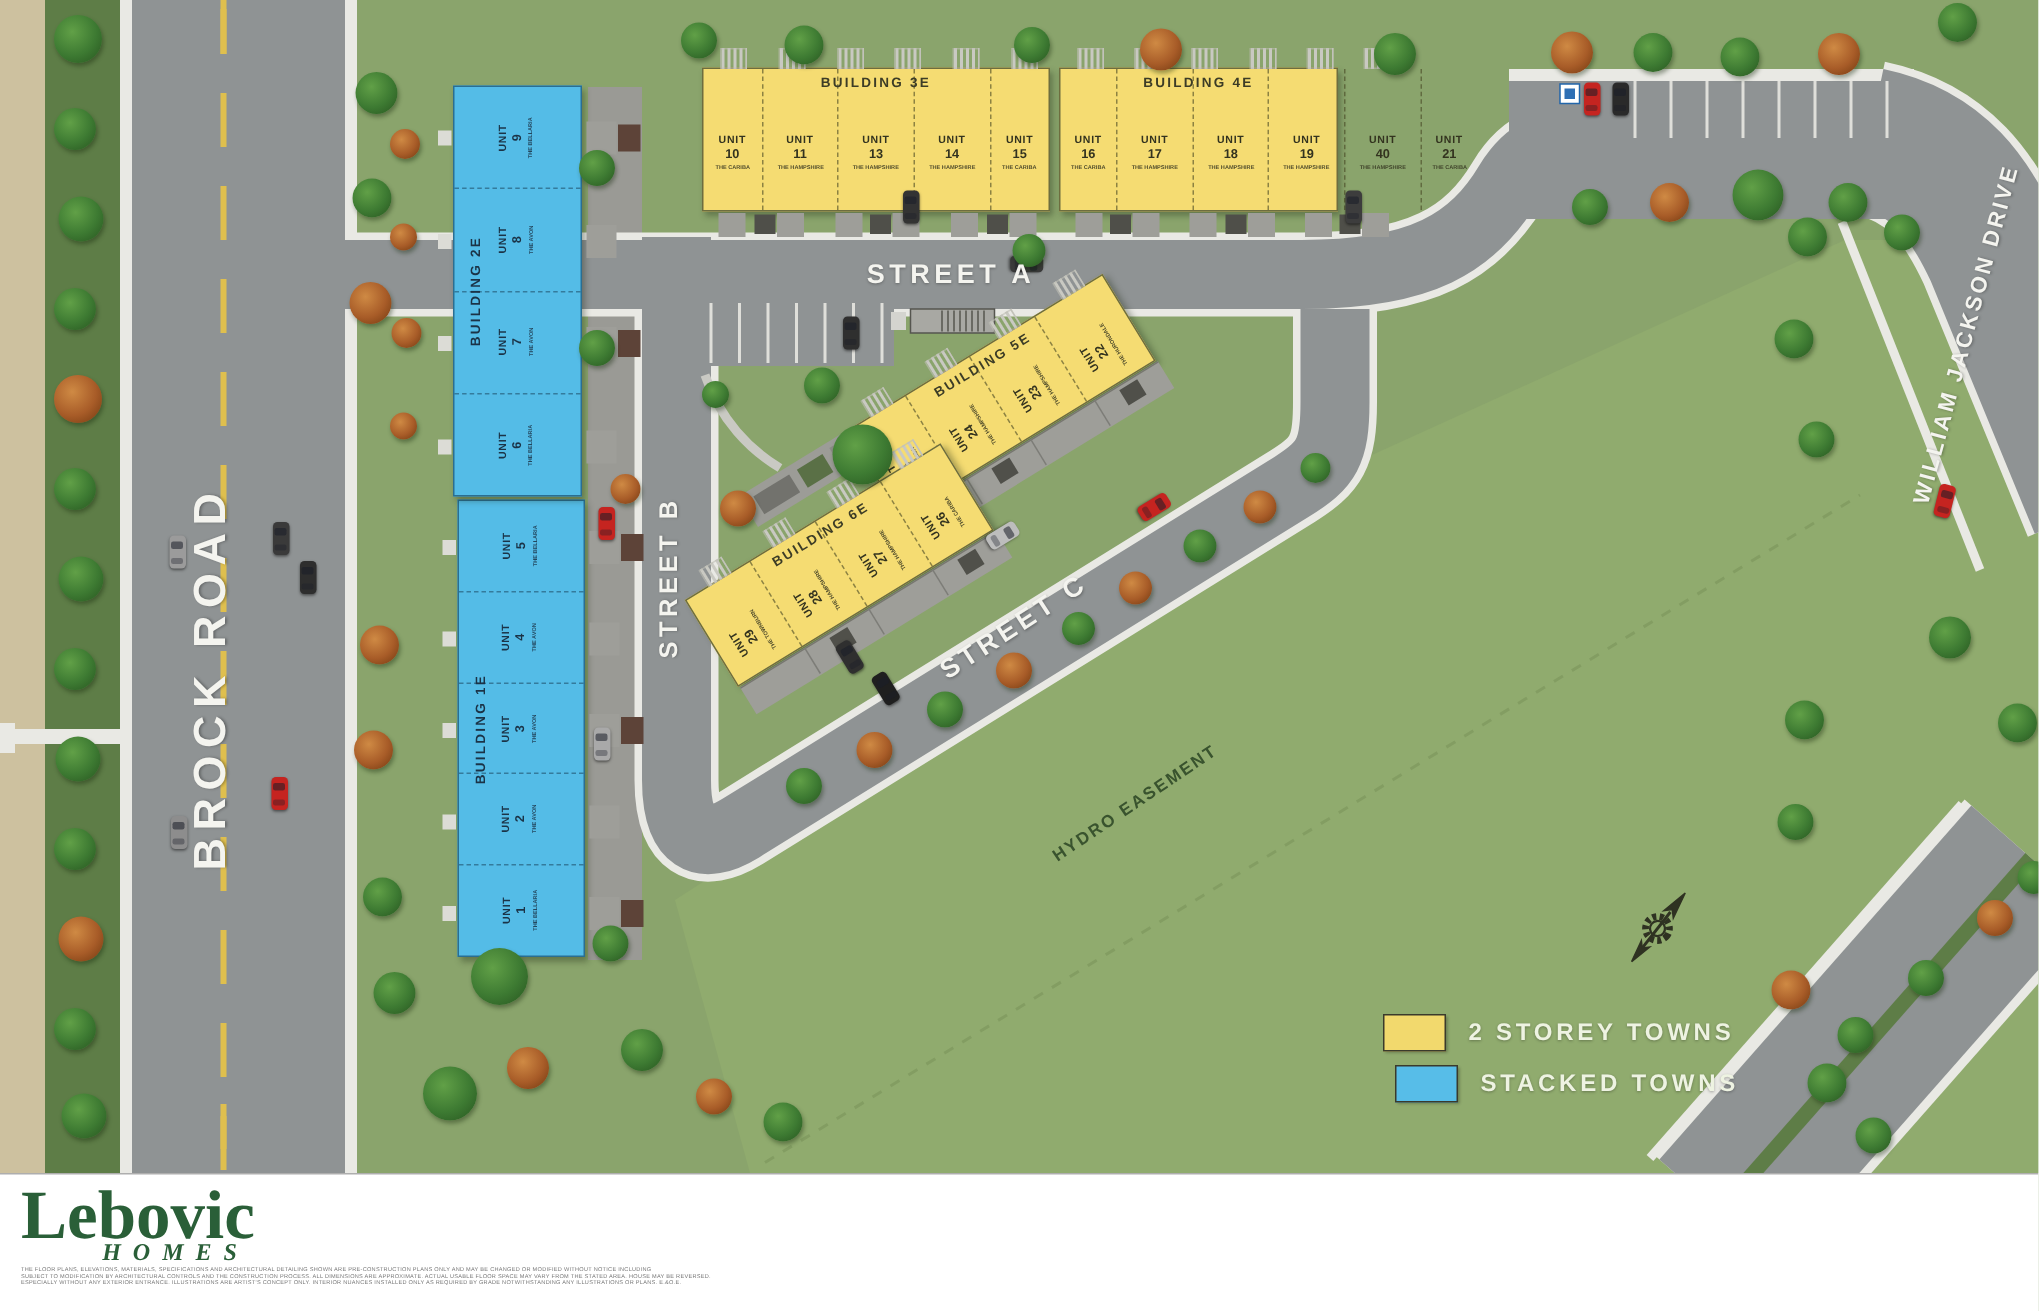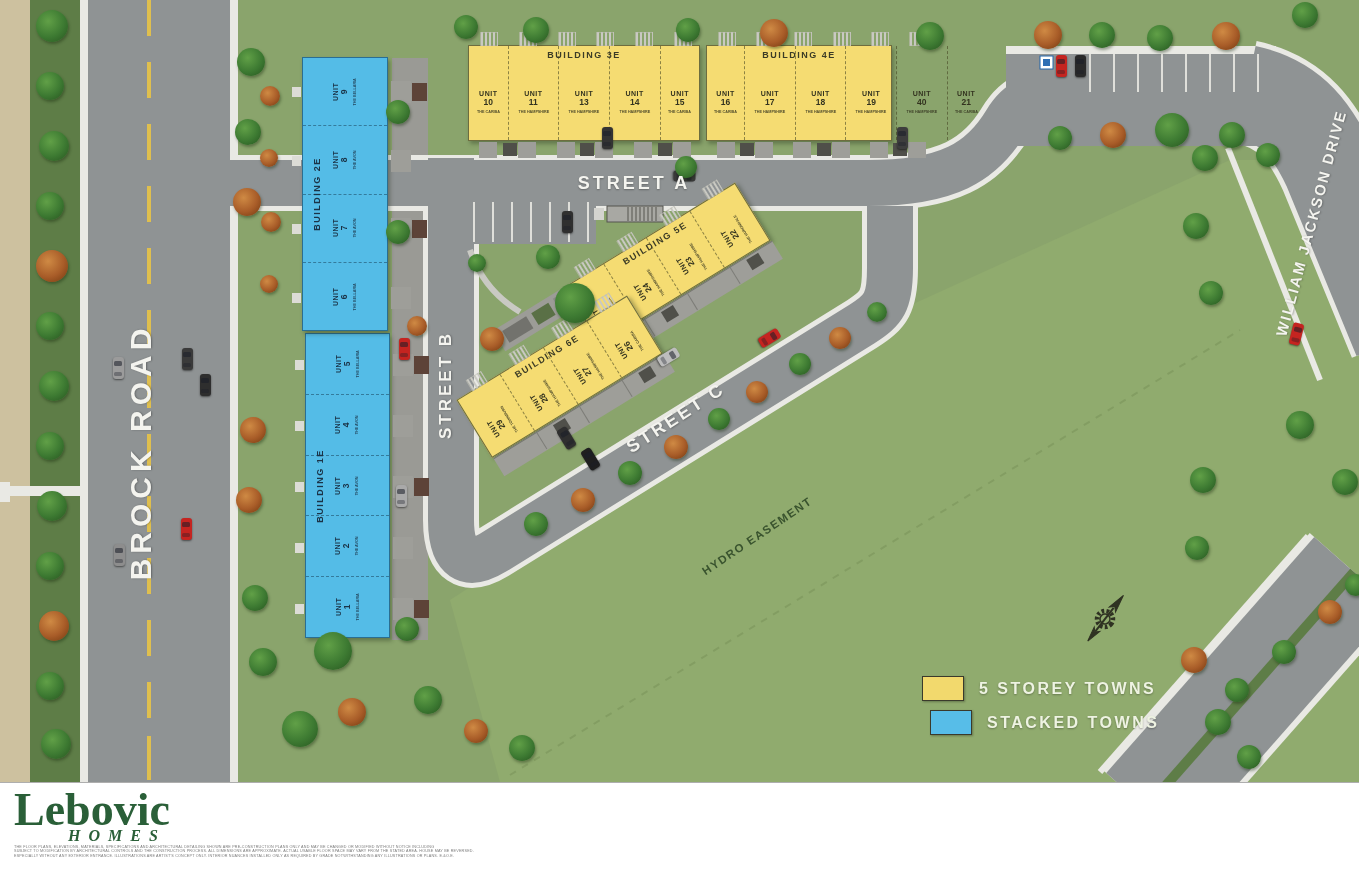--- a/index.html
+++ b/index.html
@@ -151,21 +151,21 @@
     <div class="stlabel" id="lbl-brock" style="left:141px;top:452px;">BROCK ROAD</div>
     <div class="stlabel" id="lbl-sta" style="left:634px;top:183px;">STREET A</div>
     <div class="stlabel" id="lbl-stb" style="left:446px;top:385px;">STREET B</div>
     <div class="stlabel" id="lbl-stc" style="left:676px;top:418px;">STREET C</div>
     <div class="stlabel" id="lbl-wj" style="left:1311px;top:223px;">WILLIAM JACKSON DRIVE</div>
     <div class="stlabel" id="lbl-hydro" style="left:757px;top:536px;">HYDRO EASEMENT</div>
 
     <div id="legend">
       <div class="lg-row">
         <div class="lg-swatch" style="background: rgb(242, 217, 109);"></div>
-        <div class="lg-label">5 STOREY TOWNS</div>
+        <div class="lg-label">2 STOREY TOWNS</div>
       </div>
       <div class="lg-row r2">
         <div class="lg-swatch" style="background: rgb(87, 189, 232);"></div>
         <div class="lg-label">STACKED TOWNS</div>
       </div>
     </div>
 
     <svg id="compass" width="58" height="66" viewBox="-29 -33 58 66">
       <g transform="rotate(38)" stroke="#2f3222" fill="#2f3222">
         <path d="M0,-30 L4,-12 L0,-16 L-4,-12 Z"></path>

